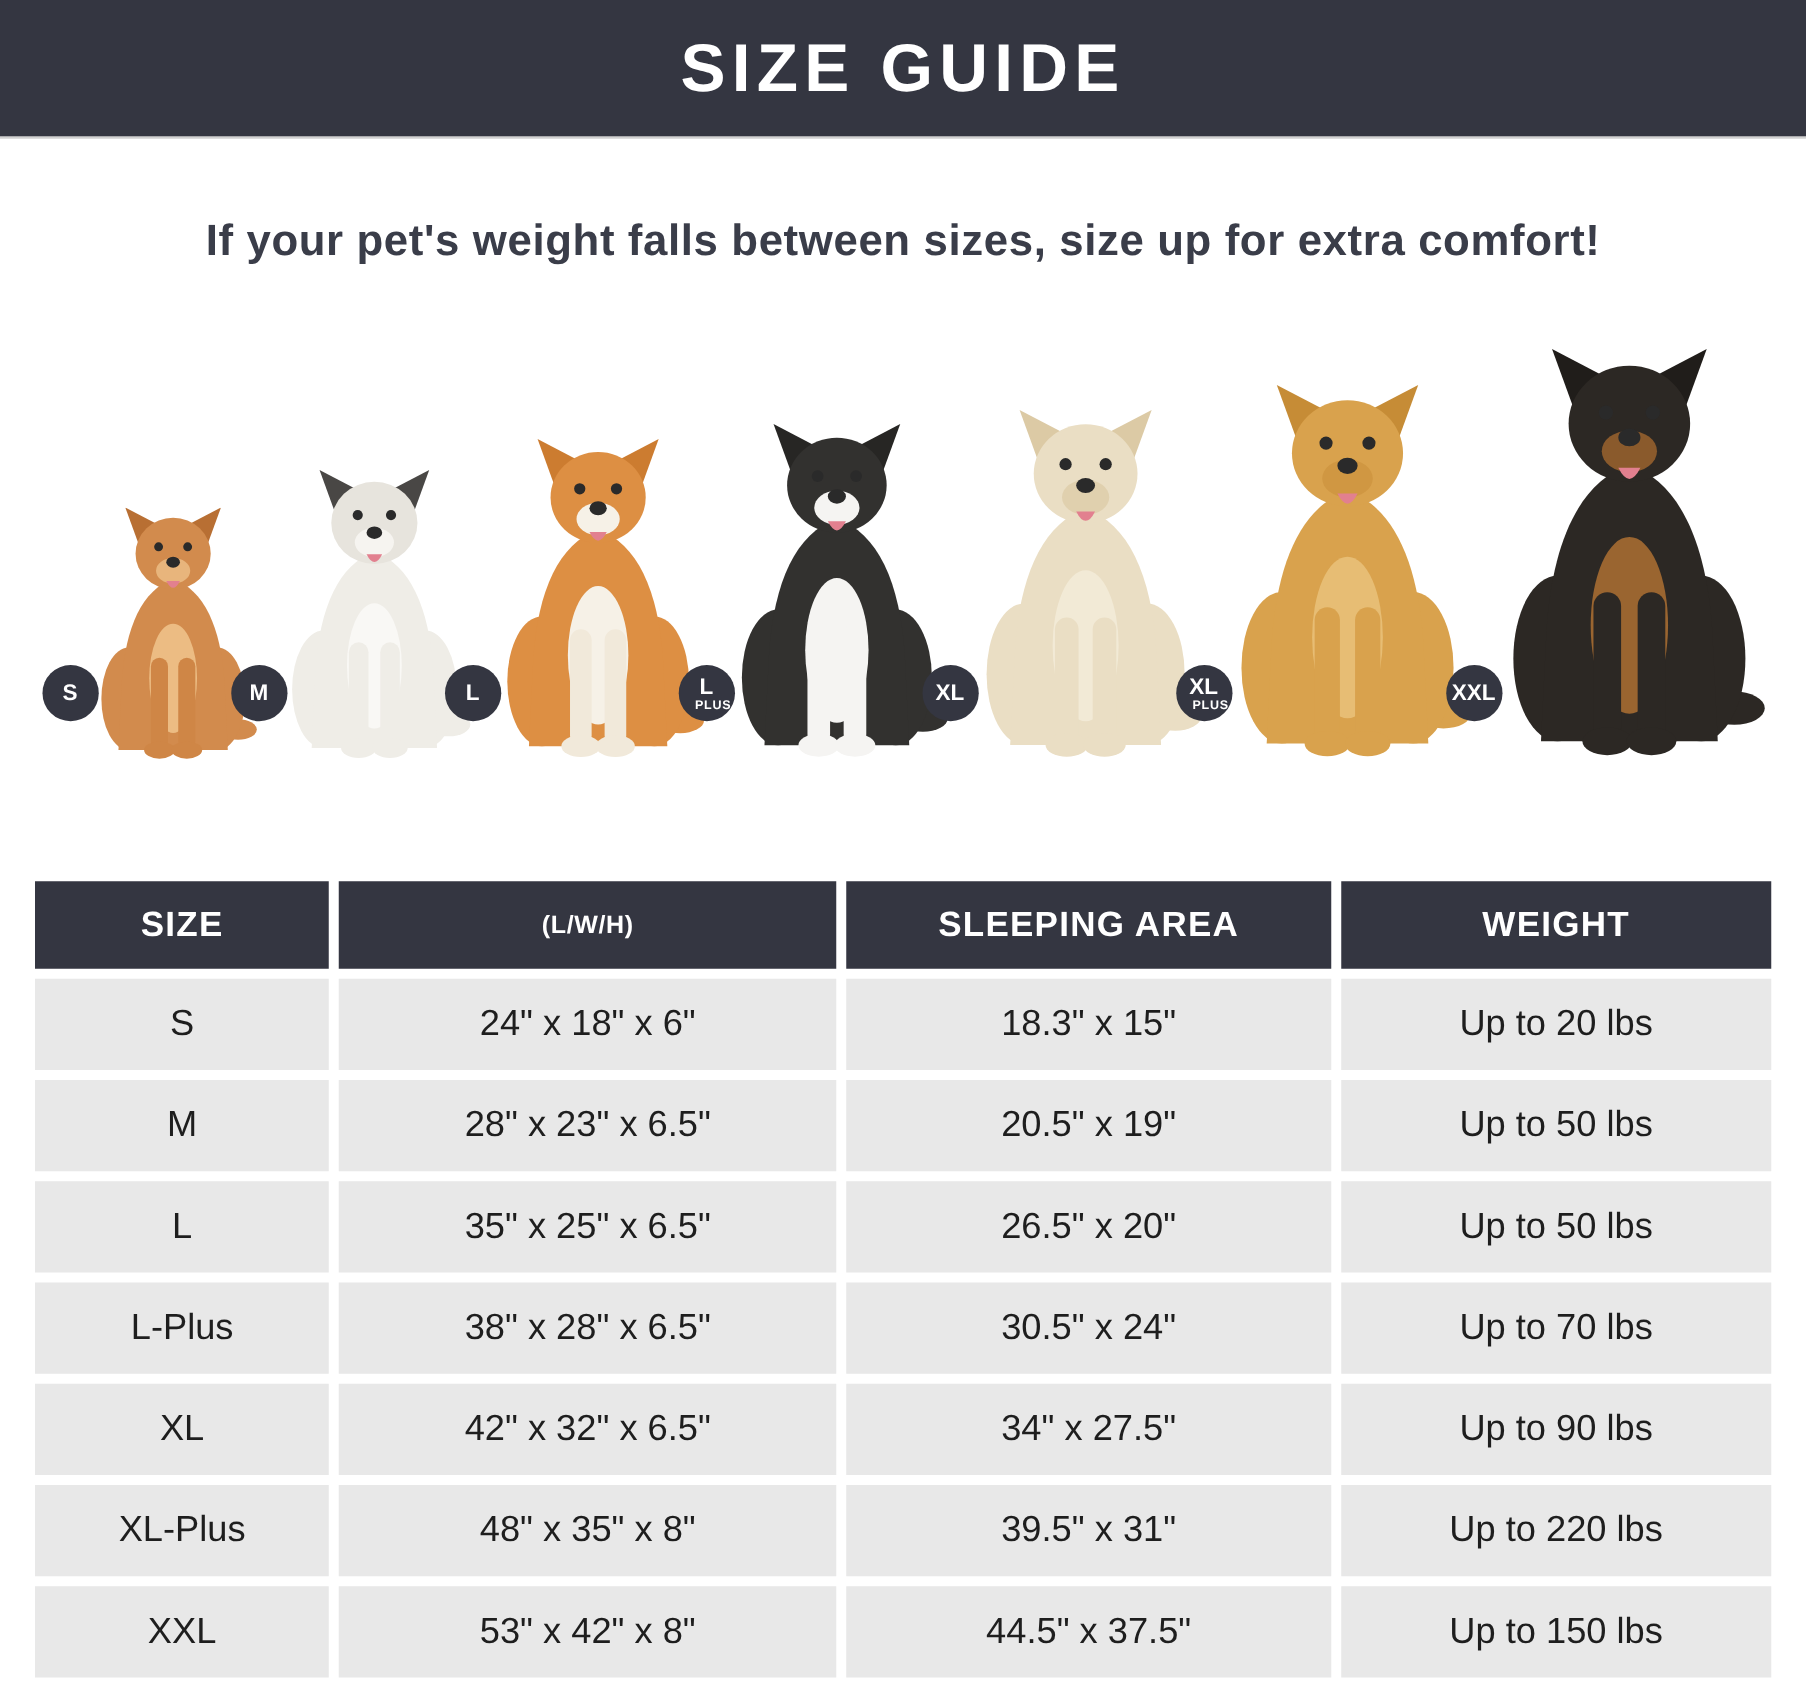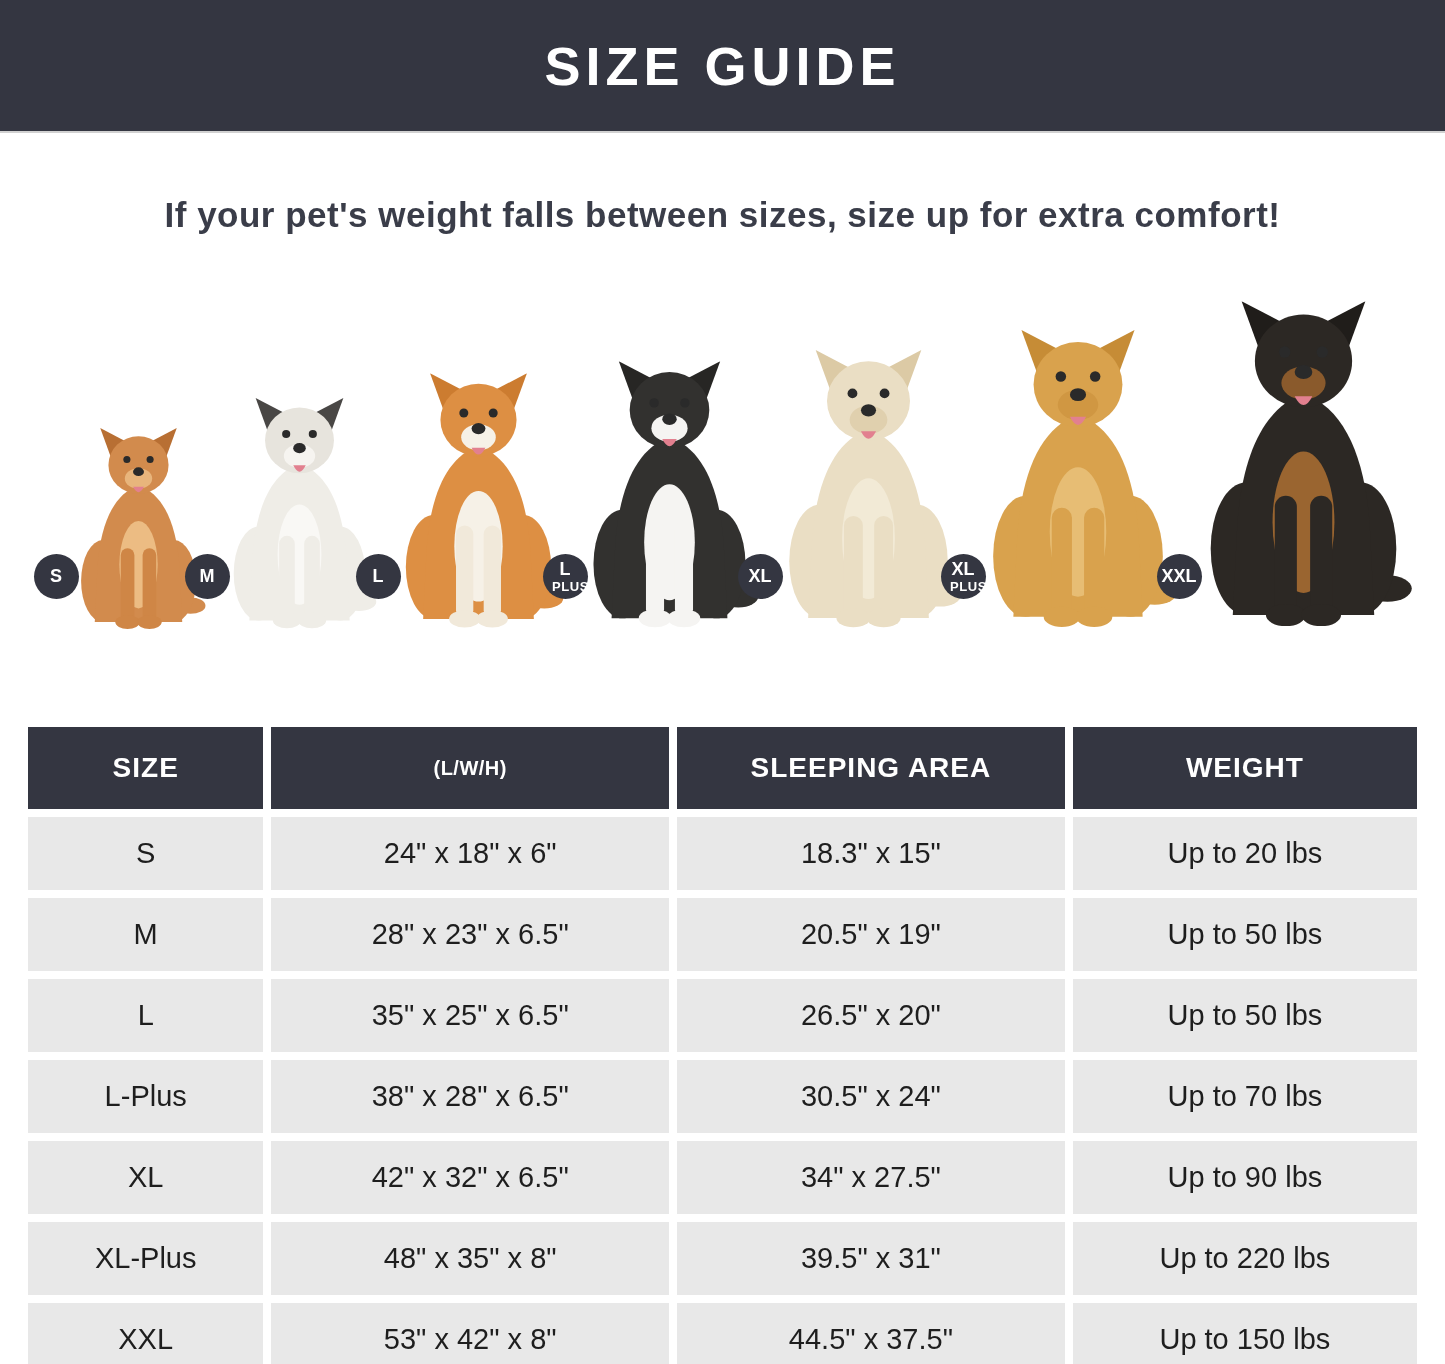--- a/index.html
+++ b/index.html
@@ -5,21 +5,21 @@
   * { box-sizing: border-box; margin: 0; padding: 0; }
   html, body {
     width: 1445px; height: 1364px;
     background: #ffffff;
     font-family: "Liberation Sans", sans-serif;
     overflow: hidden;
   }
 
   
   .title-band {
-    height: 131px;
+    height: 109px;
     background: #343641;
     display: flex; align-items: center; justify-content: center;
     box-shadow: 0 2px 0 rgba(0,0,0,0.18);
   }
   .title-band h1 {
     color: #ffffff;
     font-size: 54px;
     font-weight: 700;
     letter-spacing: 5px;
   }
@@ -57,21 +57,21 @@
     width: 45px; height: 45px;
     border-radius: 50%;
     background: #343641;
     color: #ffffff;
     display: flex; flex-direction: column;
     align-items: center; justify-content: center;
     z-index: 3;
     line-height: 1;
   }
   .badge-main { display: block; font-size: 18px; font-weight: 700; letter-spacing: 0; }
-  .badge-sub  { display: block; font-size: 13px; font-weight: 700; letter-spacing: 0.6px; margin-top: 2px; margin-left: 11px; }
+  .badge-sub  { display: block; font-size: 10px; font-weight: 700; letter-spacing: 0.6px; margin-top: 2px; margin-left: 11px; }
 
   
   .pomeranian       { --body:#d28b4d; --chest:#ecbc83; --leg:#cf8646; --ear:#b86f33; --head:#d28b4d; --muzzle:#e8b57c; }
   .french-bulldog   { --body:#efede7; --chest:#f9f8f5; --leg:#efede7; --ear:#494745; --head:#e7e4dd; --muzzle:#f6f4f0; }
   .shiba-inu        { --body:#dd8f43; --chest:#f6f1e7; --leg:#f1e9da; --ear:#cc7c30; --head:#dd8f43; --muzzle:#f6f1e7; }
   .border-collie    { --body:#32312f; --chest:#f5f4f2; --leg:#f5f4f2; --ear:#272624; --head:#32312f; --muzzle:#f5f4f2; }
   .labrador         { --body:#eadec4; --chest:#f2ead6; --leg:#eadec4; --ear:#dccaa5; --head:#eadec4; --muzzle:#e0d0ae; }
   .golden-retriever { --body:#d9a24d; --chest:#e7bd74; --leg:#d9a24d; --ear:#c68c36; --head:#d9a24d; --muzzle:#d09742; }
   .doberman         { --body:#2c2824; --chest:#9a6530; --leg:#2c2824; --ear:#201d1a; --head:#2c2824; --muzzle:#8a5a2c; }
 
@@ -80,21 +80,21 @@
     margin: 88px 28px 0 28px;
     display: grid;
     grid-template-columns: 238fr 402fr 392fr 348fr;
     column-gap: 8px;
     row-gap: 8px;
   }
   .trow { display: contents; }
   .th {
     background: #343641;
     color: #ffffff;
-    height: 82px;
+    height: 70px;
     display: flex; flex-direction: column;
     align-items: center; justify-content: center;
     text-align: center;
     line-height: 1.1;
   }
   .th-label { font-size: 28px; font-weight: 700; letter-spacing: 1px; }
   .th-sub   { font-size: 20px; font-weight: 700; letter-spacing: 0.5px; }
   .td {
     background: #e8e8e8;
     color: #1e1e1e;

